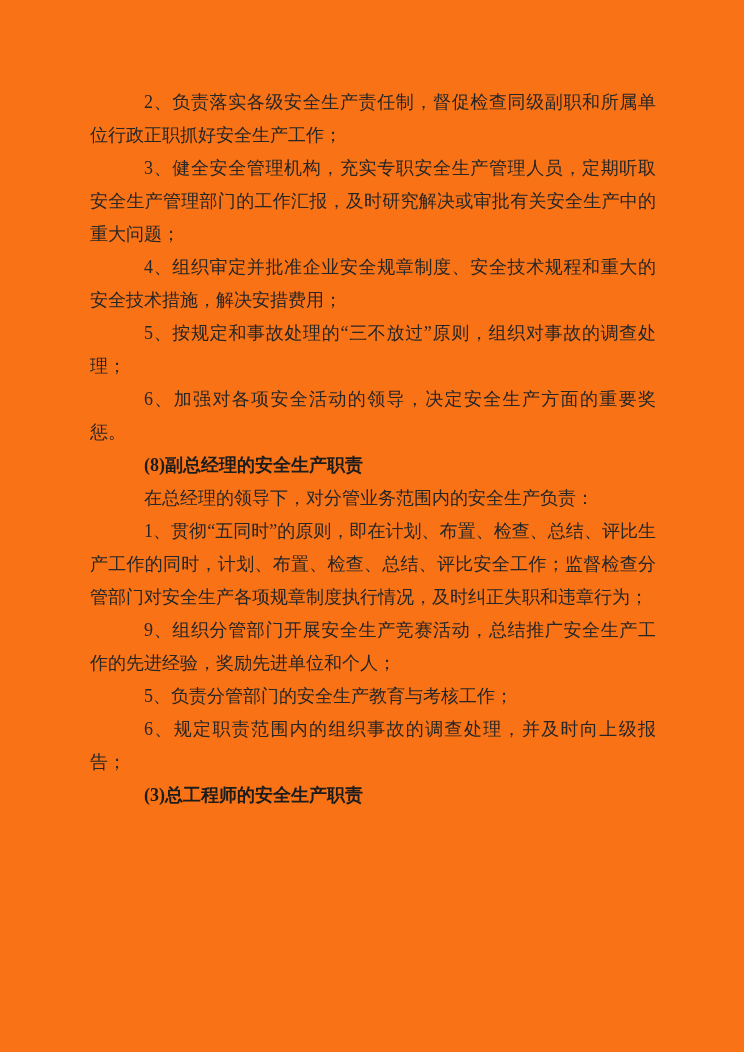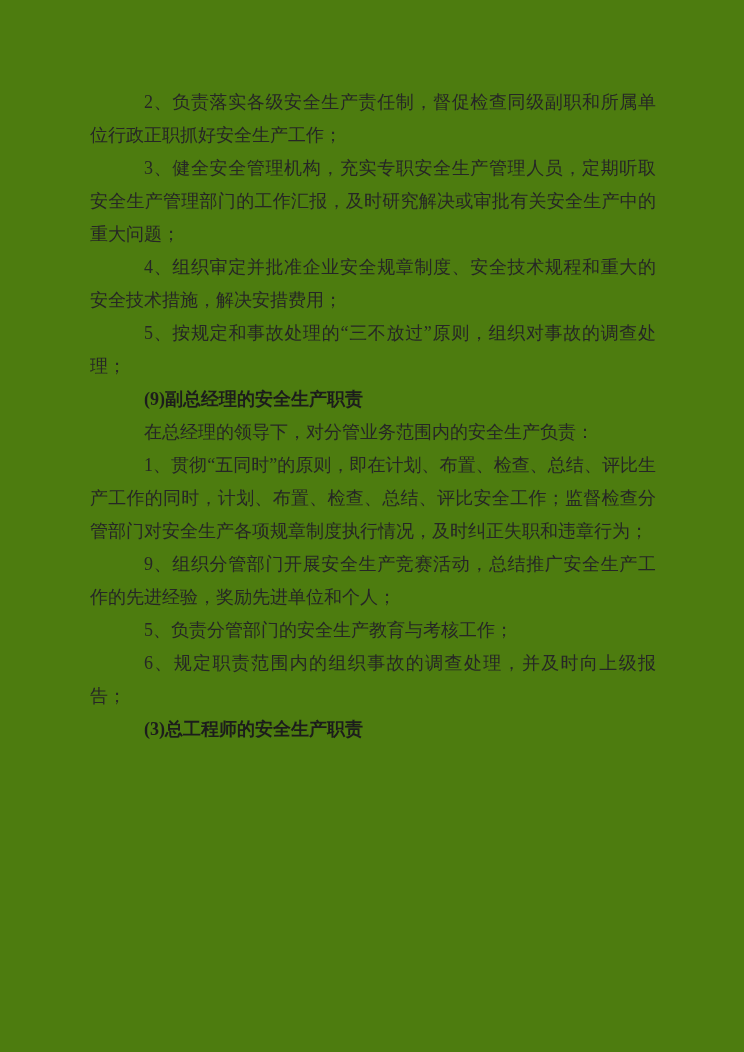--- a/index.html
+++ b/index.html
@@ -2,21 +2,21 @@
 <html><head>
 <meta charset="utf-8">
 <style>
   * { margin: 0; padding: 0; box-sizing: border-box; }
   html, body { background: #e8e8e8; }
   .page {
     position: relative;
     width: 744px;
     height: 1052px;
     margin: 0 auto;
-    background: #4d7c0f;
+    background: #f97316;
     overflow: hidden;
     font-family: "Liberation Serif", "DejaVu Serif", serif;
   }
   .content {
     position: absolute;
     left: 90px;
     top: 86px;
     width: 566px;
   }
   .content p {
@@ -39,21 +39,22 @@
 </style>
 </head>
 <body>
 
 <div class="page">
   <div class="content">
       <p class="body">2、负责落实各级安全生产责任制，督促检查同级副职和所属单位行政正职抓好安全生产工作；</p>
       <p class="body">3、健全安全管理机构，充实专职安全生产管理人员，定期听取安全生产管理部门的工作汇报，及时研究解决或审批有关安全生产中的重大问题；</p>
       <p class="body">4、组织审定并批准企业安全规章制度、安全技术规程和重大的安全技术措施，解决安措费用；</p>
       <p class="body">5、按规定和事故处理的“三不放过”原则，组织对事故的调查处理；</p>
-      <p class="heading">(9)副总经理的安全生产职责</p>
+      <p class="body">6、加强对各项安全活动的领导，决定安全生产方面的重要奖惩。</p>
+      <p class="heading">(8)副总经理的安全生产职责</p>
       <p class="body">在总经理的领导下，对分管业务范围内的安全生产负责：</p>
       <p class="body">1、贯彻“五同时”的原则，即在计划、布置、检查、总结、评比生产工作的同时，计划、布置、检查、总结、评比安全工作；监督检查分管部门对安全生产各项规章制度执行情况，及时纠正失职和违章行为；</p>
       <p class="body">9、组织分管部门开展安全生产竞赛活动，总结推广安全生产工作的先进经验，奖励先进单位和个人；</p>
       <p class="body">5、负责分管部门的安全生产教育与考核工作；</p>
       <p class="body">6、规定职责范围内的组织事故的调查处理，并及时向上级报告；</p>
       <p class="heading">(3)总工程师的安全生产职责</p>
     </div>
 </div>
 
 </body></html>

